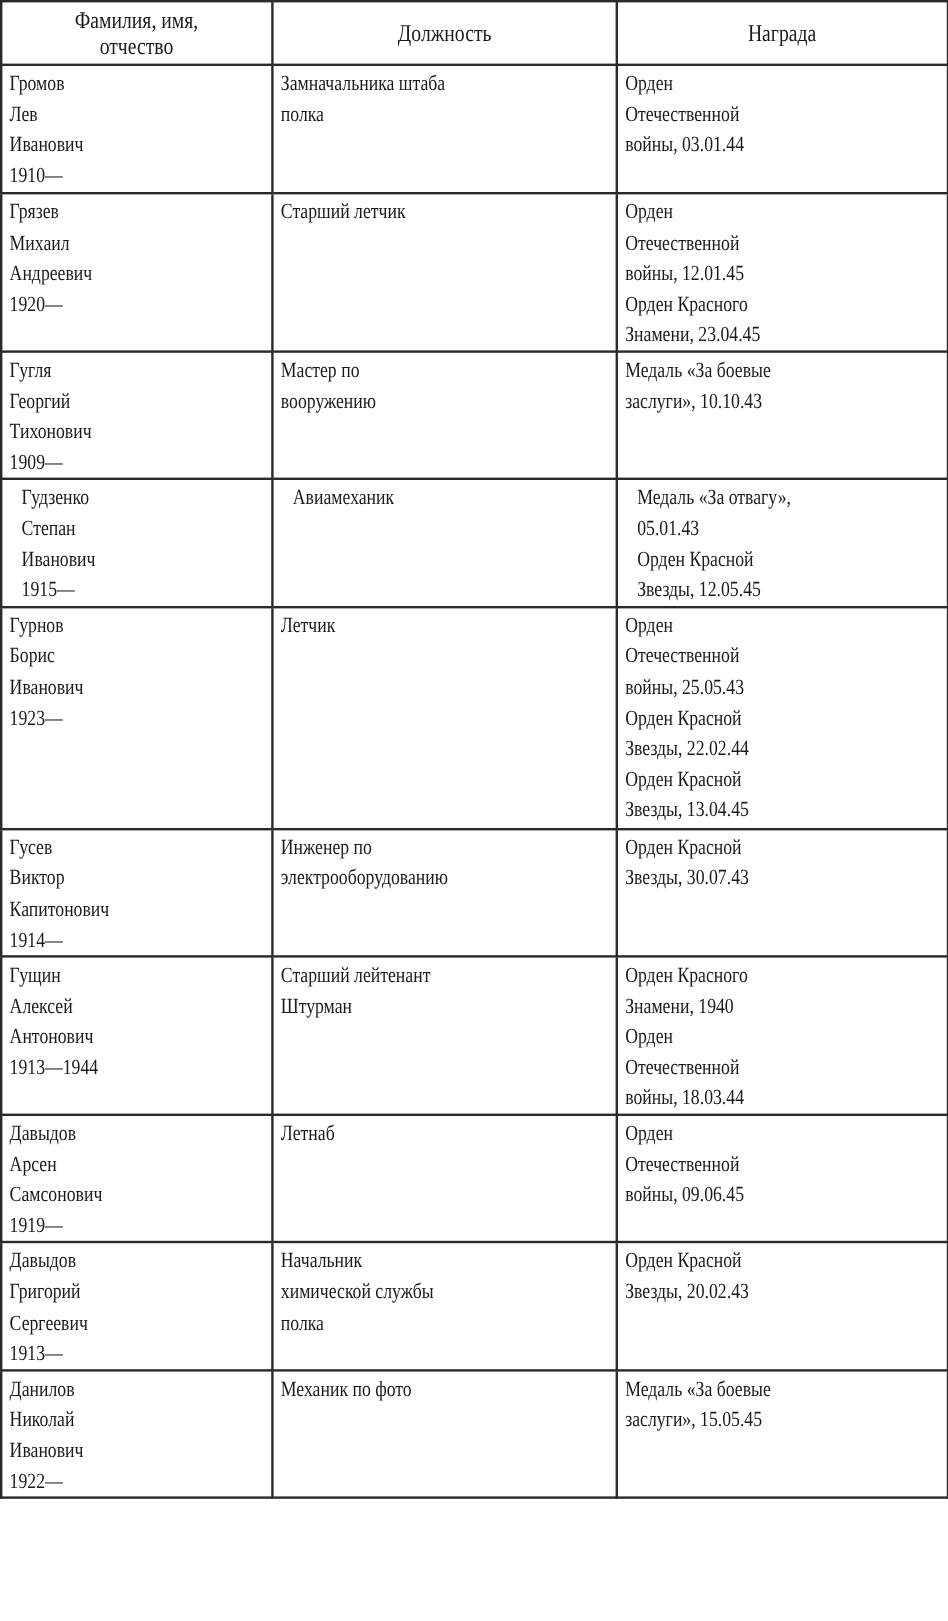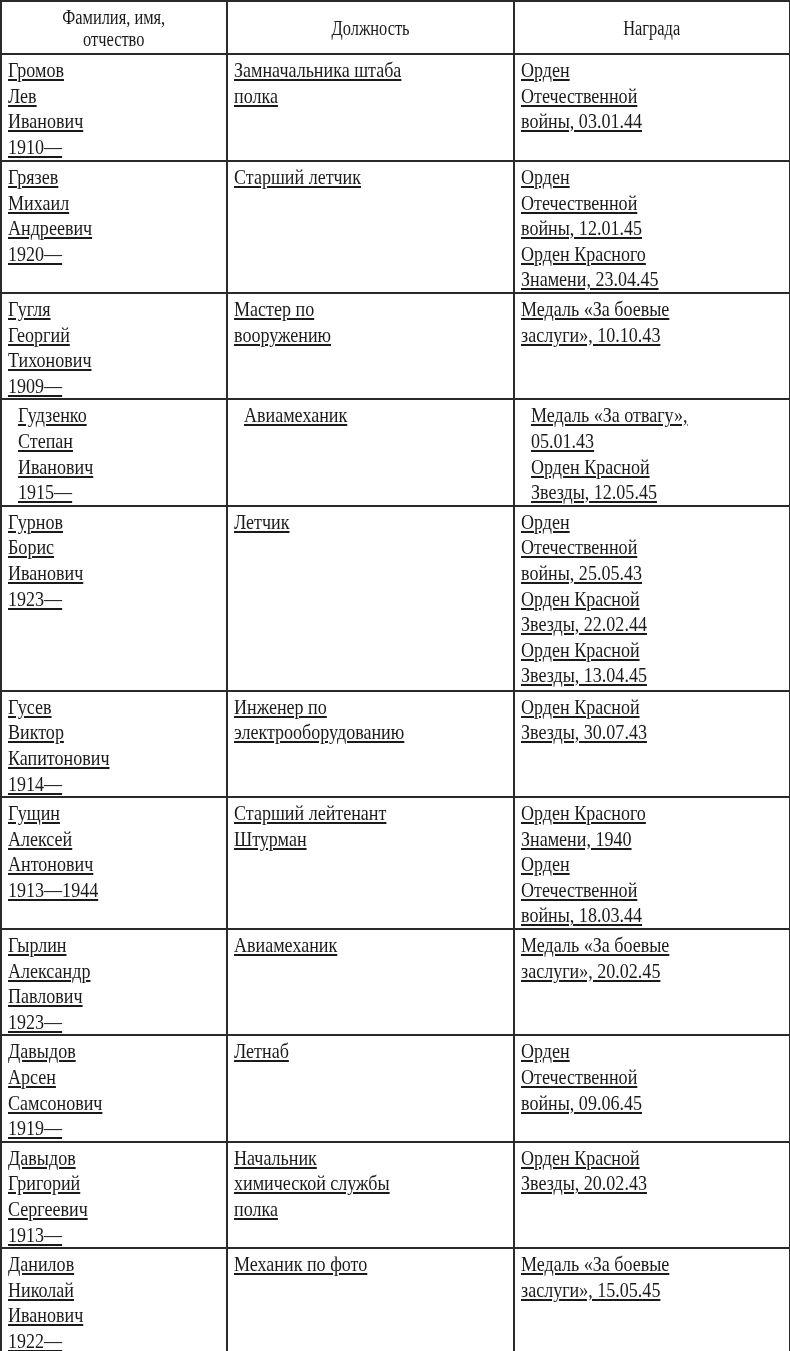--- a/index.html
+++ b/index.html
@@ -24,25 +24,24 @@
       font-weight: normal;
       font-size: 20px;
       line-height: 22px;
       text-align: center;
       vertical-align: middle;
       height: 51px;
       transform-origin: center;
       text-decoration: underline;
     }
     table.awards td {
-      font-size: 22px;
+      font-size: 18px;
       line-height: 25.6px;
       padding-top: 2px;
       white-space: nowrap;
-      text-decoration: underline;
     }
     .hdr-text { display: inline-block; transform: scaleX(0.82); }
     .cell-text { display: block; transform: scaleX(0.82); transform-origin: left top; }
     .line { display: block; }
     tr.r1 td { height: 103px; }
     tr.r2 td { height: 125px; }
     tr.r3 td { height: 102px; margin-top: 32px; }
     tr.r4 td { height: 102px; padding-left: 16px; }
     tr.r5 td { height: 181px; }
     tr.r6 td { height: 101px; }
@@ -236,41 +235,20 @@
         <td>
           <span class="cell-text">
             <span class="line">Орден Красного</span>
             <span class="line">Знамени, 1940</span>
             <span class="line">Орден</span>
             <span class="line">Отечественной</span>
             <span class="line">войны, 18.03.44</span>
           </span>
         </td>
       </tr>
-      <tr class="r8">
-        <td>
-          <span class="cell-text">
-            <span class="line">Гырлин</span>
-            <span class="line">Александр</span>
-            <span class="line">Павлович</span>
-            <span class="line">1923—</span>
-          </span>
-        </td>
-        <td>
-          <span class="cell-text">
-            <span class="line">Авиамеханик</span>
-          </span>
-        </td>
-        <td>
-          <span class="cell-text">
-            <span class="line">Медаль «За боевые</span>
-            <span class="line">заслуги», 20.02.45</span>
-          </span>
-        </td>
-      </tr>
       <tr class="r9">
         <td>
           <span class="cell-text">
             <span class="line">Давыдов</span>
             <span class="line">Арсен</span>
             <span class="line">Самсонович</span>
             <span class="line">1919—</span>
           </span>
         </td>
         <td>

